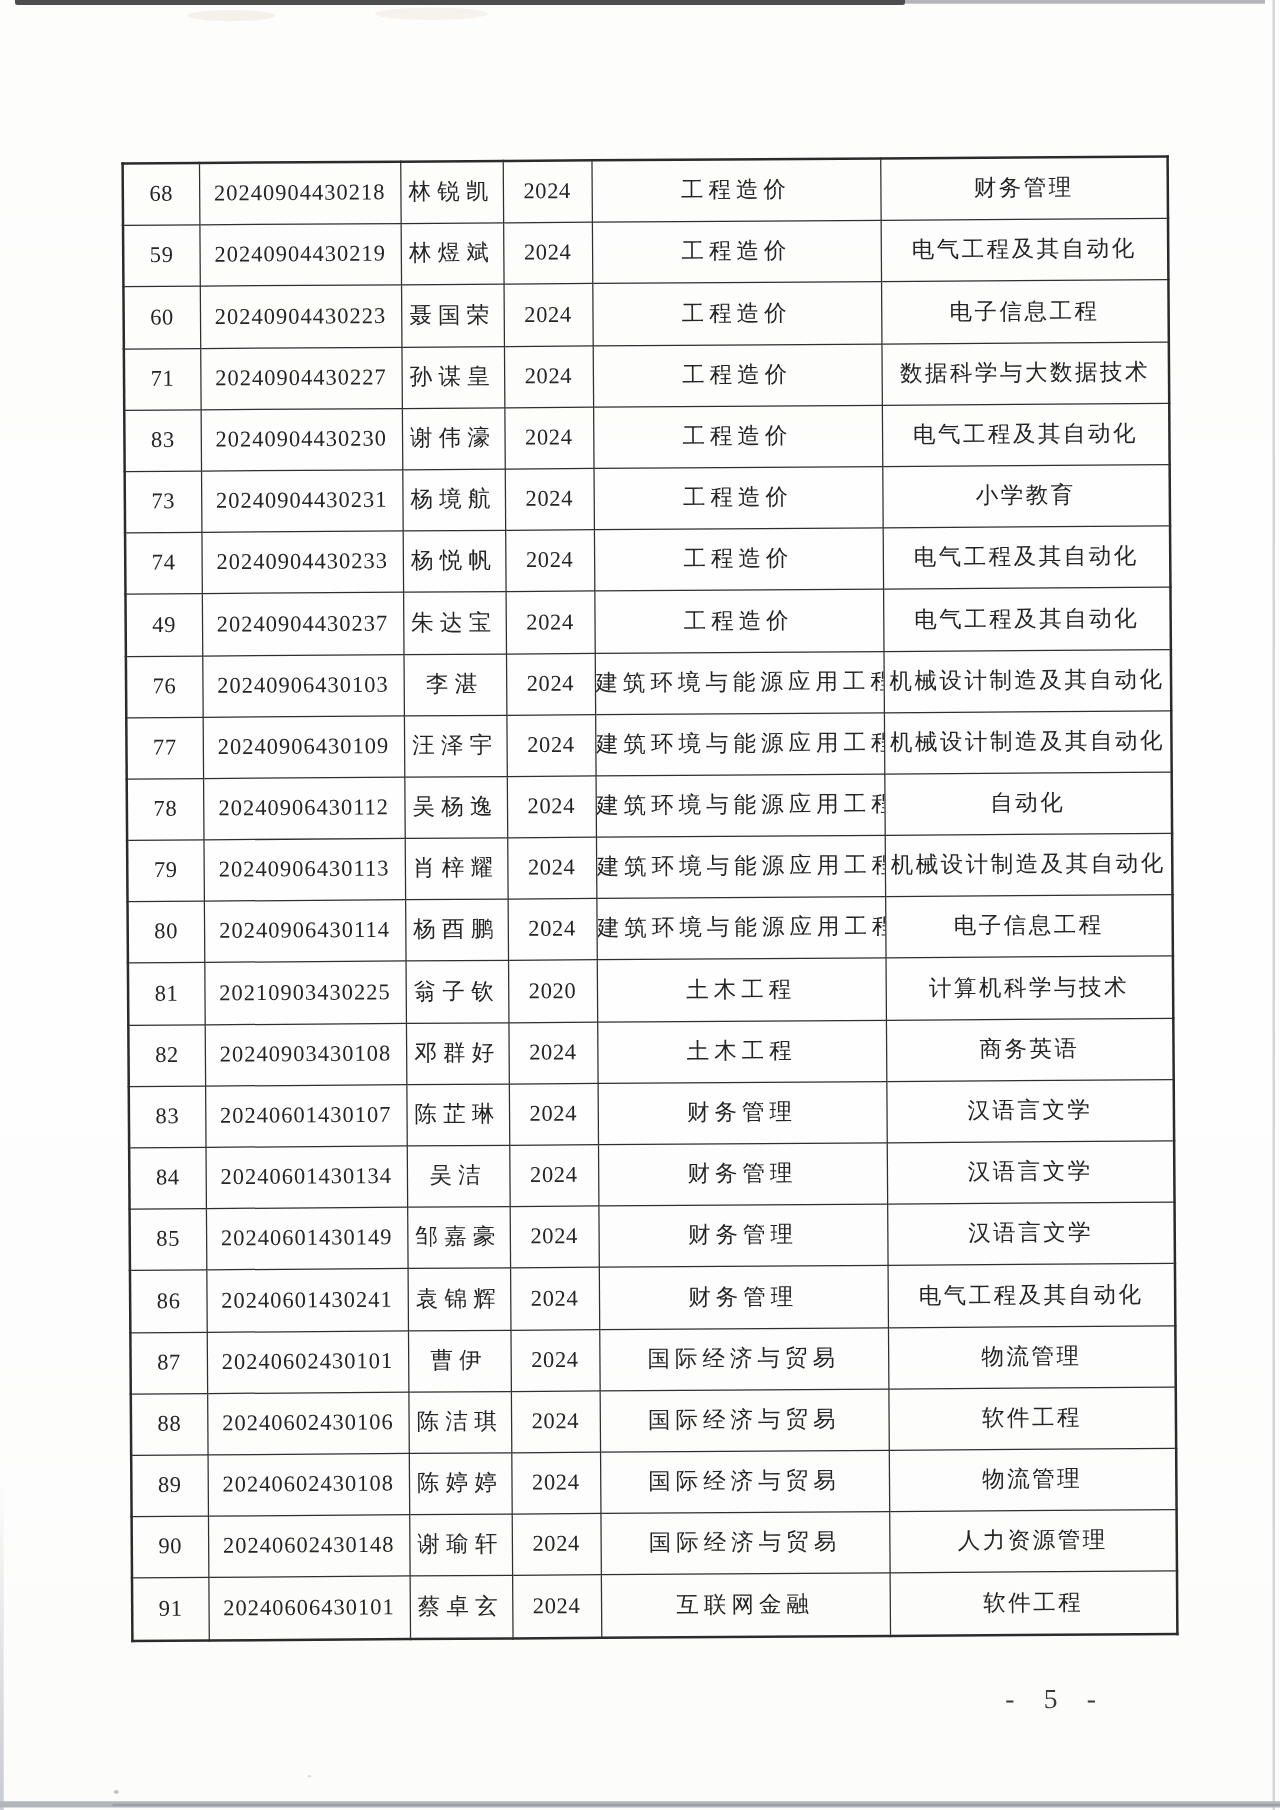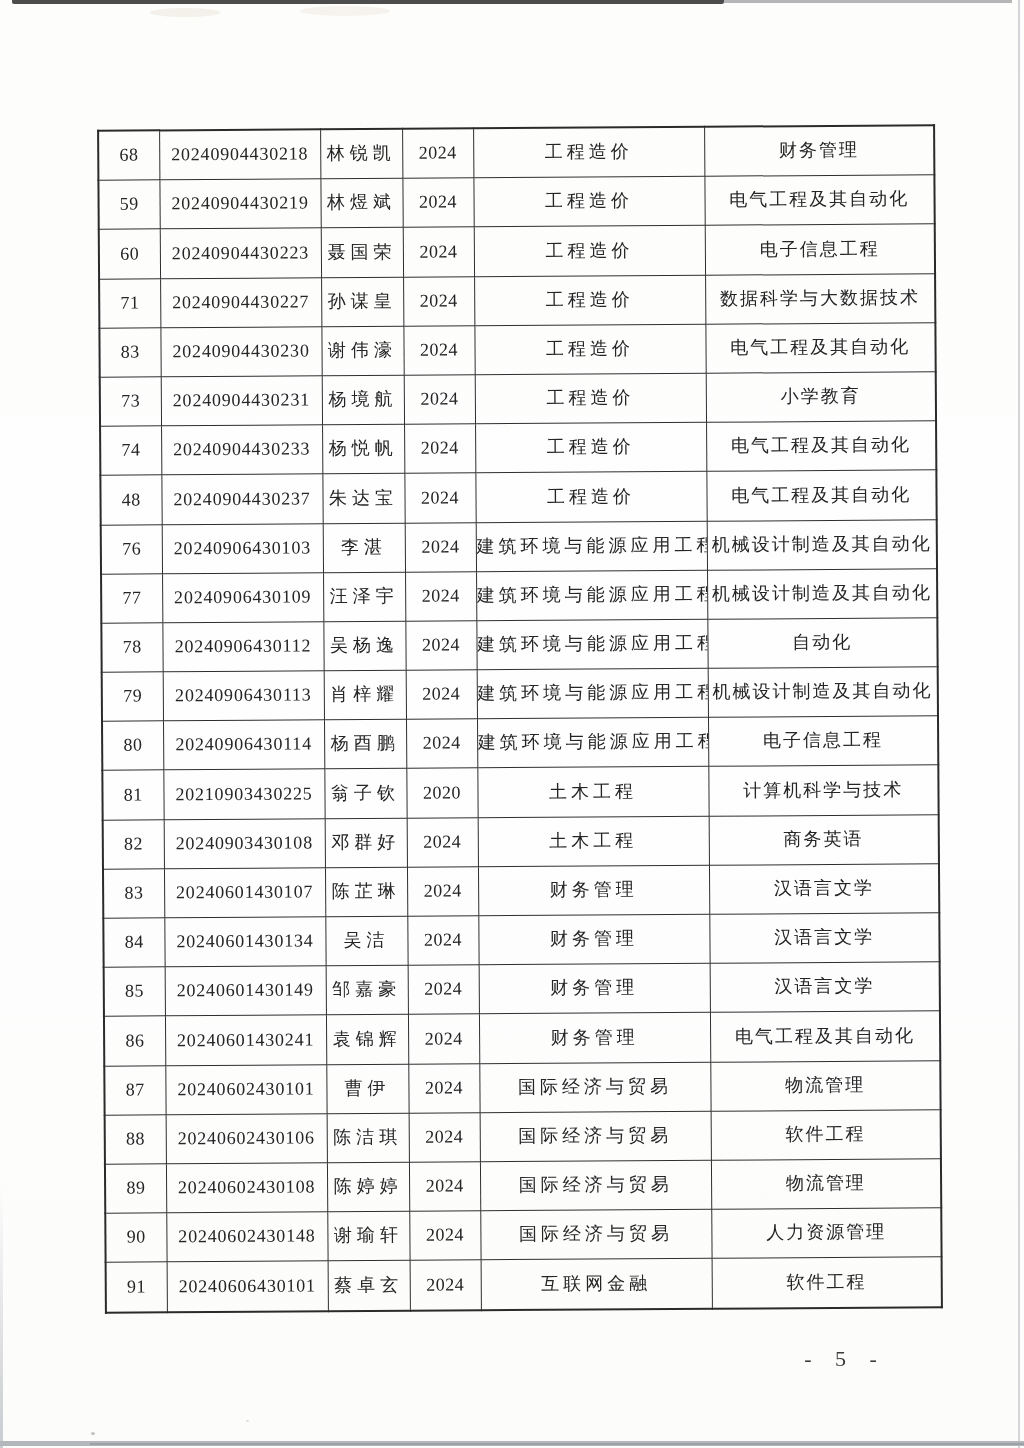--- a/index.html
+++ b/index.html
@@ -212,21 +212,21 @@
           </tr>
           <tr>
             <td class="c-no">74</td>
             <td class="c-id">20240904430233</td>
             <td class="c-name">杨悦帆</td>
             <td class="c-year">2024</td>
             <td class="c-major">工程造价</td>
             <td class="c-target">电气工程及其自动化</td>
           </tr>
           <tr>
-            <td class="c-no">48</td>
+            <td class="c-no">49</td>
             <td class="c-id">20240904430237</td>
             <td class="c-name">朱达宝</td>
             <td class="c-year">2024</td>
             <td class="c-major">工程造价</td>
             <td class="c-target">电气工程及其自动化</td>
           </tr>
           <tr>
             <td class="c-no">76</td>
             <td class="c-id">20240906430103</td>
             <td class="c-name">李湛</td>

